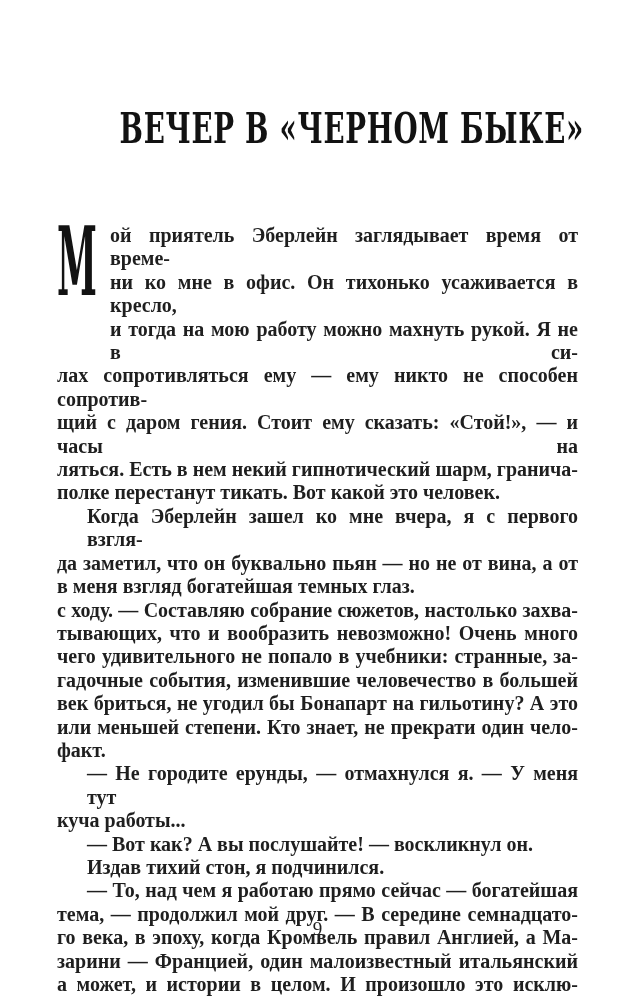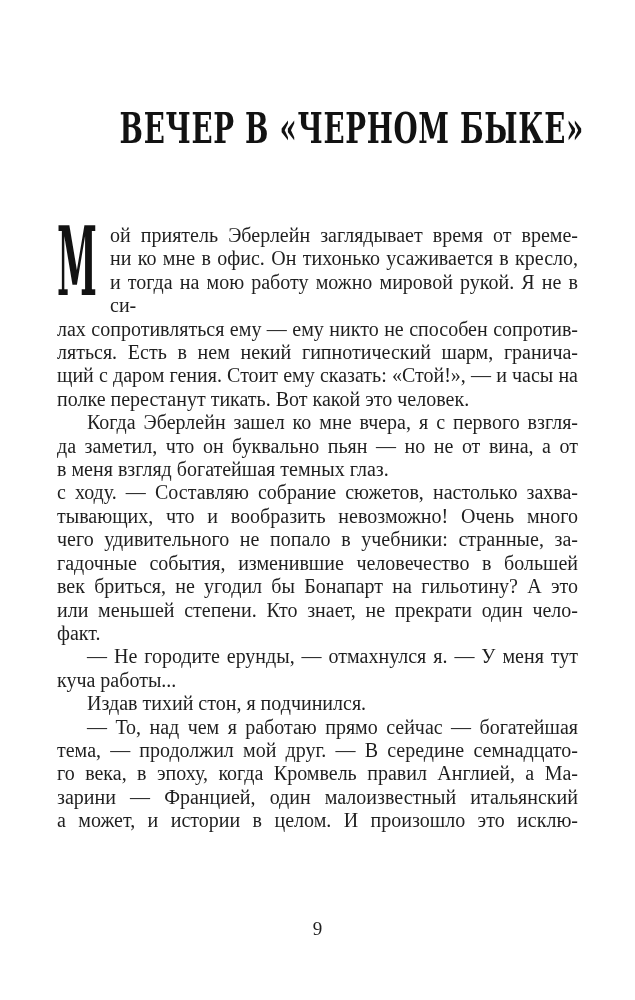--- a/index.html
+++ b/index.html
@@ -41,20 +41,21 @@
     top: 224px;
     width: 521px;
     font-size: 20px;
     line-height: 23.4px;
   }
   .para { position: relative; }
   .line {
     text-align: justify;
     text-align-last: justify;
     white-space: normal;
+    font-weight: bold;
   }
   .line.last {
     text-align: center;
     text-align-last: left;
   }
   .line.indent { padding-left: 30px; }
   .line.dc-offset { padding-left: 53px; }
   
   .dropcap {
     position: absolute;
@@ -86,24 +87,24 @@
 
   <div class="title-wrap">
     <span class="title-text">ВЕЧЕР В «ЧЕРНОМ БЫКЕ»</span>
   </div>
 
   <div class="text-block">
       <div class="para">
         <span class="dropcap">М</span>
         <div class="line dc-offset">ой приятель Эберлейн заглядывает время от време-</div>
         <div class="line dc-offset">ни ко мне в офис. Он тихонько усаживается в кресло,</div>
-        <div class="line dc-offset">и тогда на мою работу можно мировой рукой. Я не в си-</div>
+        <div class="line dc-offset">и тогда на мою работу можно махнуть рукой. Я не в си-</div>
         <div class="line">лах сопротивляться ему — ему никто не способен сопротив-</div>
+        <div class="line">щий с даром гения. Стоит ему сказать: «Стой!», — и часы на</div>
         <div class="line">ляться. Есть в нем некий гипнотический шарм, гранича-</div>
-        <div class="line">щий с даром гения. Стоит ему сказать: «Стой!», — и часы на</div>
         <div class="line last">полке перестанут тикать. Вот какой это человек.</div>
       </div>
       <div class="para">
         <div class="line indent">Когда Эберлейн зашел ко мне вчера, я с первого взгля-</div>
         <div class="line">да заметил, что он буквально пьян — но не от вина, а от</div>
         <div class="line last">в меня взгляд богатейшая темных глаз.</div>
       </div>
       <div class="para">
         <div class="line">с ходу. — Составляю собрание сюжетов, настолько захва-</div>
         <div class="line">тывающих, что и вообразить невозможно! Очень много</div>
@@ -111,20 +112,23 @@
         <div class="line">гадочные события, изменившие человечество в большей</div>
         <div class="line">век бриться, не угодил бы Бонапарт на гильотину? А это</div>
         <div class="line">или меньшей степени. Кто знает, не прекрати один чело-</div>
         <div class="line last">факт.</div>
       </div>
       <div class="para">
         <div class="line indent">— Не городите ерунды, — отмахнулся я. — У меня тут</div>
         <div class="line last">куча работы...</div>
       </div>
       <div class="para">
+        <div class="line last indent">— Вот как? А вы послушайте! — воскликнул он.</div>
+      </div>
+      <div class="para">
         <div class="line last indent">Издав тихий стон, я подчинился.</div>
       </div>
       <div class="para">
         <div class="line indent">— То, над чем я работаю прямо сейчас — богатейшая</div>
         <div class="line">тема, — продолжил мой друг. — В середине семнадцато-</div>
         <div class="line">го века, в эпоху, когда Кромвель правил Англией, а Ма-</div>
         <div class="line">зарини — Францией, один малоизвестный итальянский</div>
         <div class="line">а может, и истории в целом. И произошло это исклю-</div>
       </div>
     </div>

